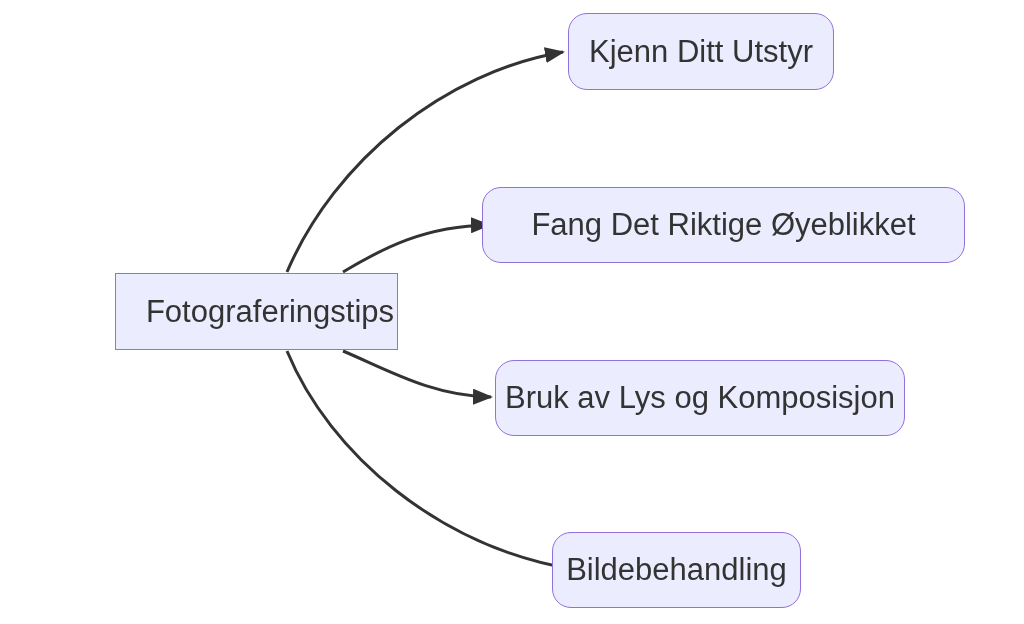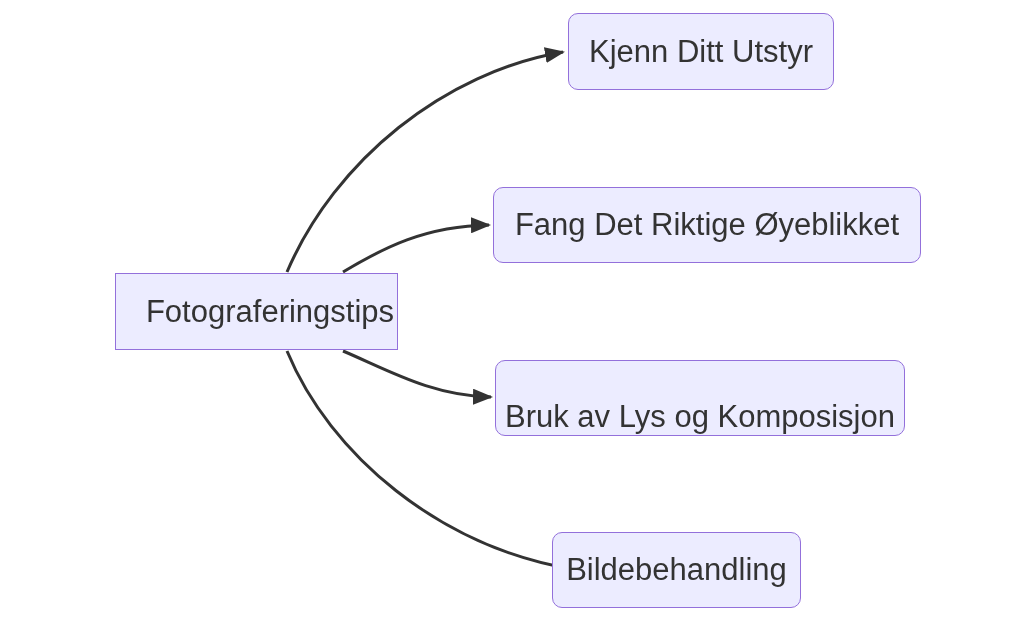--- a/index.html
+++ b/index.html
@@ -35,26 +35,26 @@
     color: #333333;
     font-size: 31px;
     line-height: 1.2;
     display: flex;
     align-items: center;
     justify-content: center;
     white-space: nowrap;
     text-align: center;
   }
   .node.rounded {
-    border-radius: 10px;
+    border-radius: 19px;
   }
   .node-root   { left: 115px; top: 273px; width: 283px; height: 77px; padding-left: 27px; }
   .node-child1 { left: 568px; top: 13px;  width: 266px; height: 77px; }
-  .node-child2 { left: 493px; top: 187px; width: 428px; height: 76px; }
-  .node-child3 { left: 495px; top: 360px; width: 410px; height: 76px; align-items: flex-end; }
+  .node-child2 { left: 482px; top: 187px; width: 483px; height: 76px; }
+  .node-child3 { left: 495px; top: 360px; width: 410px; height: 76px; }
   .node-child4 { left: 552px; top: 532px; width: 249px; height: 76px; }
 </style>
 </head>
 <body>
 
 <div class="canvas">
 
   <svg class="edges-layer" viewBox="0 0 1024 624" xmlns="http://www.w3.org/2000/svg">
     <defs>
       <marker id="arrow" viewBox="0 0 20 16" refX="18" refY="8" markerWidth="20" markerHeight="16" markerUnits="userSpaceOnUse" orient="auto">

